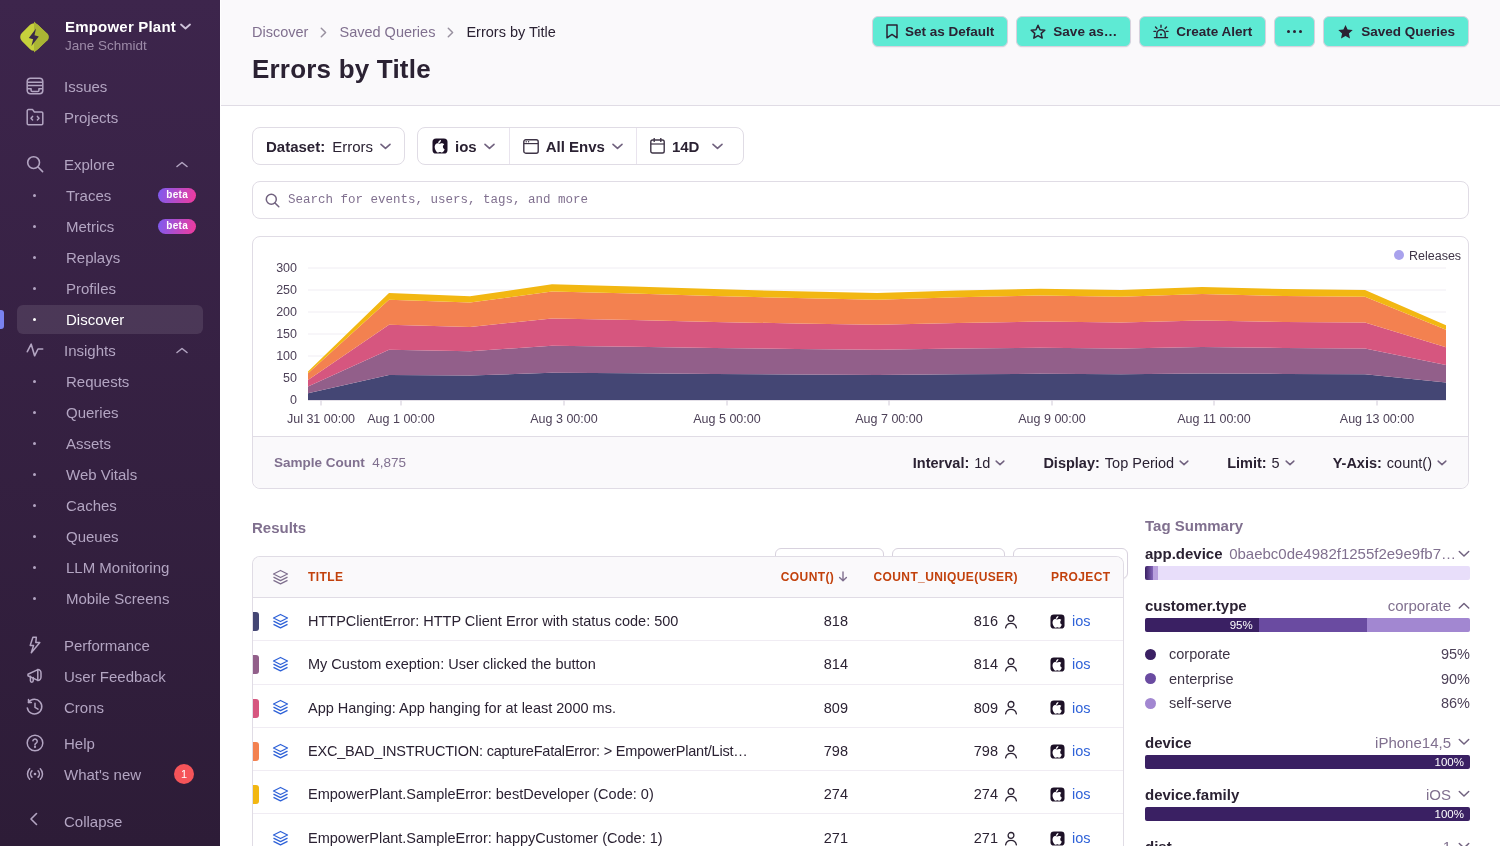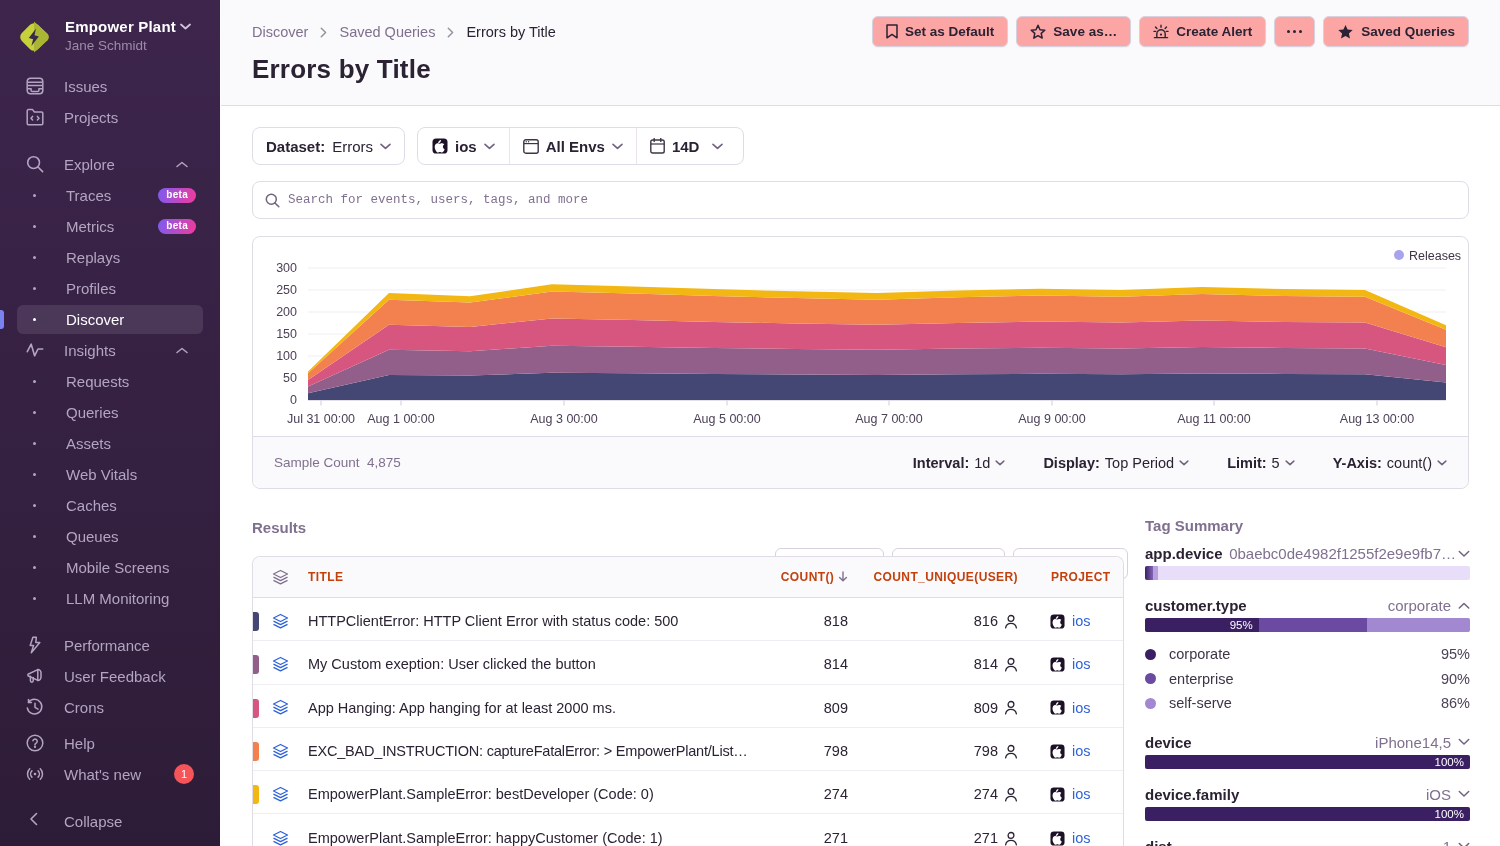--- a/index.html
+++ b/index.html
@@ -29,40 +29,40 @@
 .chev-up, .chev-dn { margin-left:auto; margin-right:15px; color:#b3a5c2; }
 .badge1 { margin-left:auto; margin-right:9px; background:#f55459; color:#fff; width:20px; height:20px; border-radius:50%;
   font-size:11px; display:flex; align-items:center; justify-content:center; }
 
 .main { position:absolute; left:221px; top:0; right:0; height:846px; }
 .pagehead { height:106px; background:#faf9fb; border-bottom:1px solid #e0dce5; position:relative; }
 .crumbs { position:absolute; left:31px; top:24px; font-size:14.5px; color:#80708f; }
 .crumbs b { color:#2b2233; font-weight:400; }
 .h1 { position:absolute; left:31px; top:54px; font-size:26px; font-weight:700; color:#2b2233; letter-spacing:.2px; }
 .headbtns { position:absolute; right:31px; top:16px; display:flex; gap:8px; }
-.btn { display:flex; align-items:center; gap:7px; height:31px; padding:0 13px; background:#fca5a5;
+.btn { display:flex; align-items:center; gap:7px; height:31px; padding:0 13px; background:#5eead4;
   border:1px solid #d8d2de; border-radius:6px; font-size:13.5px; font-weight:700; color:#2b2233; box-shadow:0 1px 1px rgba(43,34,51,.04); }
 .btn svg { flex:none; }
 .content { position:absolute; left:0; right:0; top:107px; bottom:0; padding:0 31px; }
 
 .filters { position:absolute; left:31px; top:20px; display:flex; gap:10px; }
 .fbtn { display:flex; align-items:center; height:38px; border:1px solid #e0dce5; border-radius:8px; background:#fff;
   font-size:15px; font-weight:700; color:#2b2233; }
 .fbtn .seg { display:flex; align-items:center; gap:7px; padding:0 13px; height:100%; }
 .fbtn .divider { width:1px; height:100%; background:#e9e4ee; }
 .chevi { color:#71627f; }
 
 .search { position:absolute; left:31px; right:31px; top:74px; height:38px; border:1px solid #e0dce5; border-radius:8px;
   background:#fff; display:flex; align-items:center; padding:0 12px; }
 .search .ph { font-family:"Liberation Mono", monospace; font-size:12.5px; color:#80708f; margin-left:8px; letter-spacing:0; }
 
 .chartpanel { position:absolute; left:31px; right:31px; top:129px; height:253px; border:1px solid #e0dce5; border-radius:8px; background:#fff; }
 .chartfoot { position:absolute; left:0; right:0; bottom:0; height:52px; background:#faf9fb; border-top:1px solid #e0dce5;
   border-radius:0 0 8px 8px; display:flex; align-items:center; padding:0 21px; font-size:13.5px; color:#80708f; }
-.chartfoot .sc b { font-weight:400; }
+.chartfoot .sc b { font-weight:700; }
 .cfctl { margin-left:auto; display:flex; align-items:center; gap:38px; color:#2b2233; font-size:14.5px; }
 .cfctl .g { display:flex; align-items:center; gap:5px; }
 .cfctl b { font-weight:700; }
 
 .res-label { position:absolute; left:31px; top:412px; font-size:15px; font-weight:700; color:#80708f; }
 .res-btns { position:absolute; left:554px; top:405px; display:flex; gap:8px;margin-top:36px; }
 .rbtn { display:flex; align-items:center; gap:7px; height:31px; padding:0 13px; background:#fff; border:1px solid #d8d2de;
   border-radius:6px; font-size:13.5px; font-weight:700; color:#2b2233; box-shadow:0 1px 1px rgba(43,34,51,.04); }
 
 .table { position:absolute; left:31px; top:449px; width:872px; height:291px; border:1px solid #e0dce5; border-radius:8px 8px 0 0; background:#fff; overflow:hidden; border-bottom:none; }
@@ -196,25 +196,25 @@
   <div class="sb-sub">
       <span class="dot"></span>
       <span class="lbl">Caches</span>
     </div>
   <div class="sb-sub">
       <span class="dot"></span>
       <span class="lbl">Queues</span>
     </div>
   <div class="sb-sub">
       <span class="dot"></span>
+      <span class="lbl">LLM Monitoring</span>
+    </div>
+  <div class="sb-sub">
+      <span class="dot"></span>
       <span class="lbl">Mobile Screens</span>
-    </div>
-  <div class="sb-sub">
-      <span class="dot"></span>
-      <span class="lbl">LLM Monitoring</span>
     </div>
   <div style="height:16px"></div>
   <div class="sb-item">
       <span class="ic">
         <svg width="18" height="18" viewBox="0 0 18 18" fill="none" stroke="currentColor" stroke-width="1.5" stroke-linejoin="round">
           <path d="M10.3 1.2 H6.9 L4.2 9.4 h3.4 L5.3 16.8 L13.8 6.6 h-4 Z"></path>
         </svg>
       </span>
       <span class="lbl">Performance</span>
     </div>

